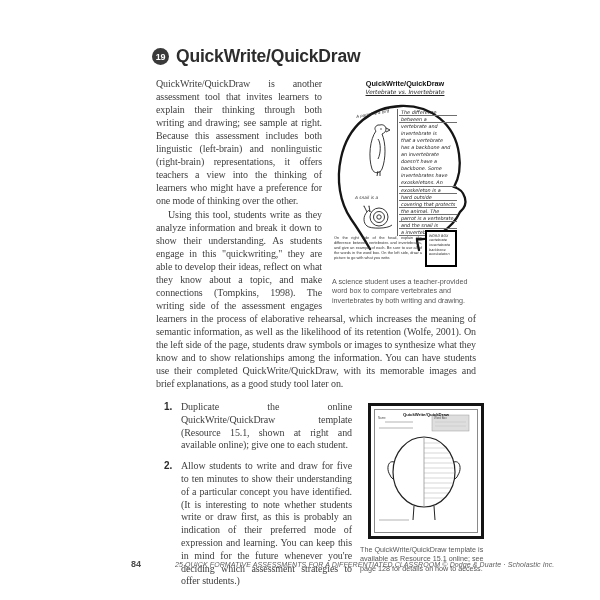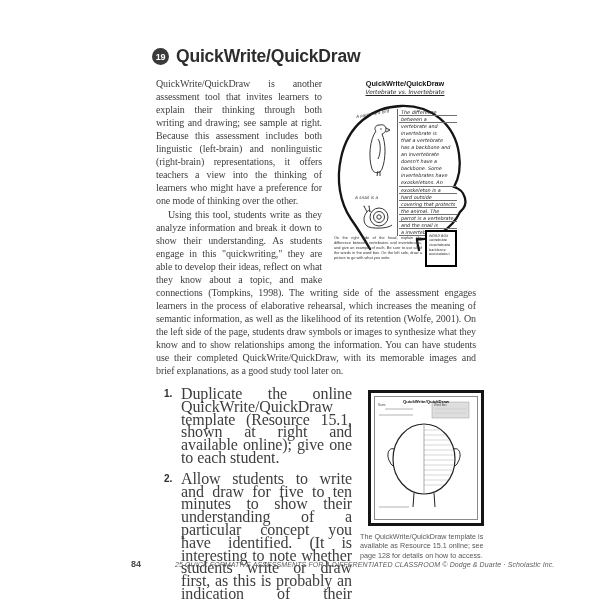--- a/index.html
+++ b/index.html
@@ -38,21 +38,21 @@
      font-family:"DejaVu Sans",sans-serif;font-style:italic;font-size:3.4px;line-height:4.7px;color:#222;}
   .ft-directions{position:absolute;left:0;top:157px;width:88px;text-align:justify;
      font-family:"Liberation Sans",sans-serif;font-size:3.9px;line-height:4.9px;color:#333;}
   .figcap{margin:6px 0 0 0;font-family:"Liberation Sans",sans-serif;font-size:7.2px;line-height:9.4px;color:#575757;text-align:left;}
 
   
   .steps{margin-top:11px;}
   h2.steps-h{margin:0 0 7px 0;font-family:"Liberation Sans",sans-serif;font-size:13px;font-weight:bold;color:#252525;}
   .step{display:flex;gap:5px;margin:0 0 8px 12px;}
   .step-num{font-family:"Liberation Sans",sans-serif;font-weight:bold;font-size:10px;color:#2c2c2c;flex:0 0 12px;line-height:12.8px;}
-  .step-txt{font-size:16px;line-height:12.8px;text-align:justify;letter-spacing:-.1px;}
+  .step-txt{font-size:10px;line-height:12.8px;text-align:justify;letter-spacing:-.1px;}
 
   
   figure.fig-bottom{float:right;width:132px;margin:2px -16px 0 8px;}
   .fb-art{position:relative;width:104px;height:124px;box-sizing:content-box;margin:0 auto;
      border:3px solid #141414;padding:3px;background:#fff;}
   .fb-inner{position:relative;width:100%;height:100%;border:0.6px solid #8a8a8a;box-sizing:border-box;}
   .fb-title{position:absolute;left:0;top:1.5px;width:100%;text-align:center;
      font-family:"Liberation Sans",sans-serif;font-weight:bold;font-size:4.3px;color:#111;}
   .fb-name{position:absolute;left:3px;top:6px;font-family:"Liberation Sans",sans-serif;font-size:2.9px;color:#555;}
   .fb-wordbox-label{position:absolute;left:59px;top:6px;font-family:"Liberation Sans",sans-serif;font-size:2.9px;color:#555;}
@@ -124,20 +124,21 @@
 a invertebrate</div>
         <div class="ft-parrot-label">A parrot is a bird</div>
         <div class="ft-snail-label">A snail is a</div>
         <div class="ft-wordbox">WORD BOX
 vertebrate
 invertebrate
 backbone
 exoskeleton</div>
         <div class="ft-directions">On the right side of the head, explain the difference between vertebrates and invertebrates, and give an example of each. Be sure to use all of the words in the word box. On the left side, draw a picture to go with what you write.</div>
       </div>
+      <figcaption class="figcap">A science student uses a teacher-provided word box to compare vertebrates and invertebrates by both writing and drawing.</figcaption>
     </figure>
 
     <p class="para">QuickWrite/QuickDraw is another assessment tool that invites learners to explain their thinking through both writing and drawing; see sample at right. Because this assessment includes both linguistic (left-brain) and nonlinguistic (right-brain) representations, it offers teachers a view into the thinking of learners who might have a preference for one mode of thinking over the other.</p>
     <p class="para indent">Using this tool, students write as they analyze information and break it down to show their understanding. As students engage in this "quickwriting," they are able to develop their ideas, reflect on what they know about a topic, and make connections (Tompkins, 1998). The writing side of the assessment engages learners in the process of elaborative rehearsal, which increases the meaning of semantic information, as well as the likelihood of its retention (Wolfe, 2001). On the left side of the page, students draw symbols or images to synthesize what they know and to show relationships among the information. You can have students use their completed QuickWrite/QuickDraw, with its memorable images and brief explanations, as a good study tool later on.</p>
 
     <section class="steps">
 
       <figure class="fig-bottom">
         <div class="fb-art">
           <div class="fb-inner">

